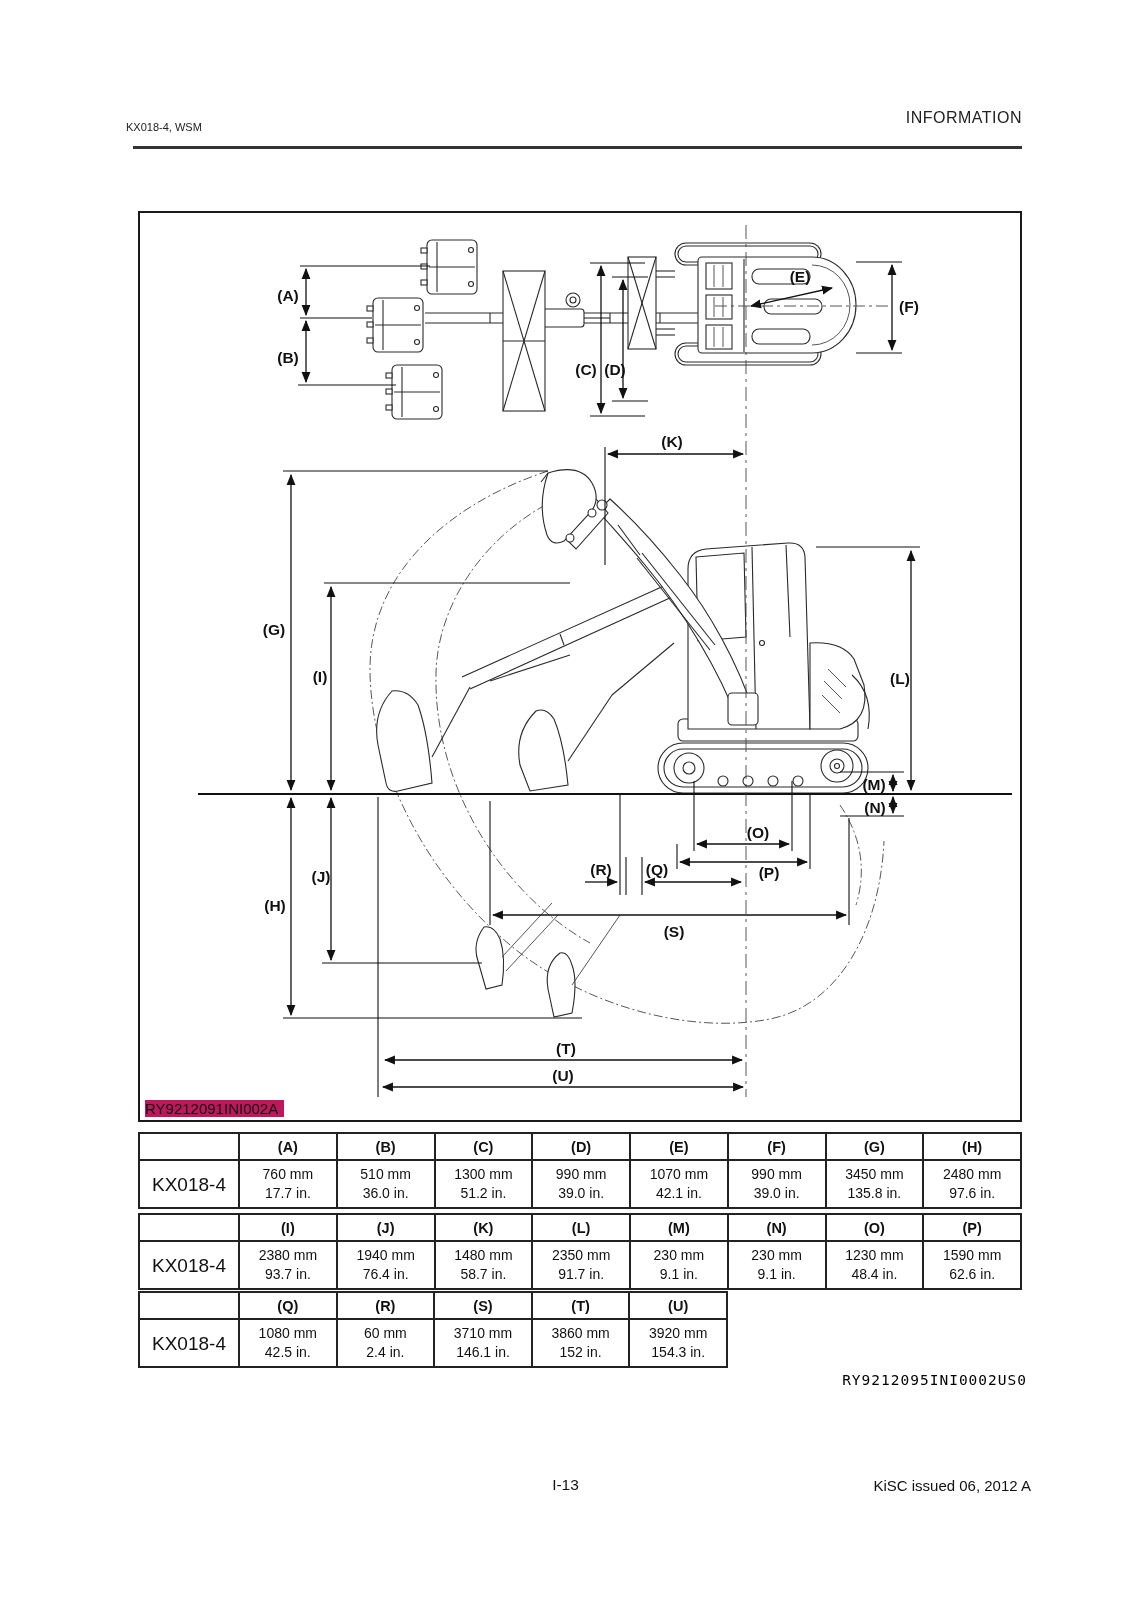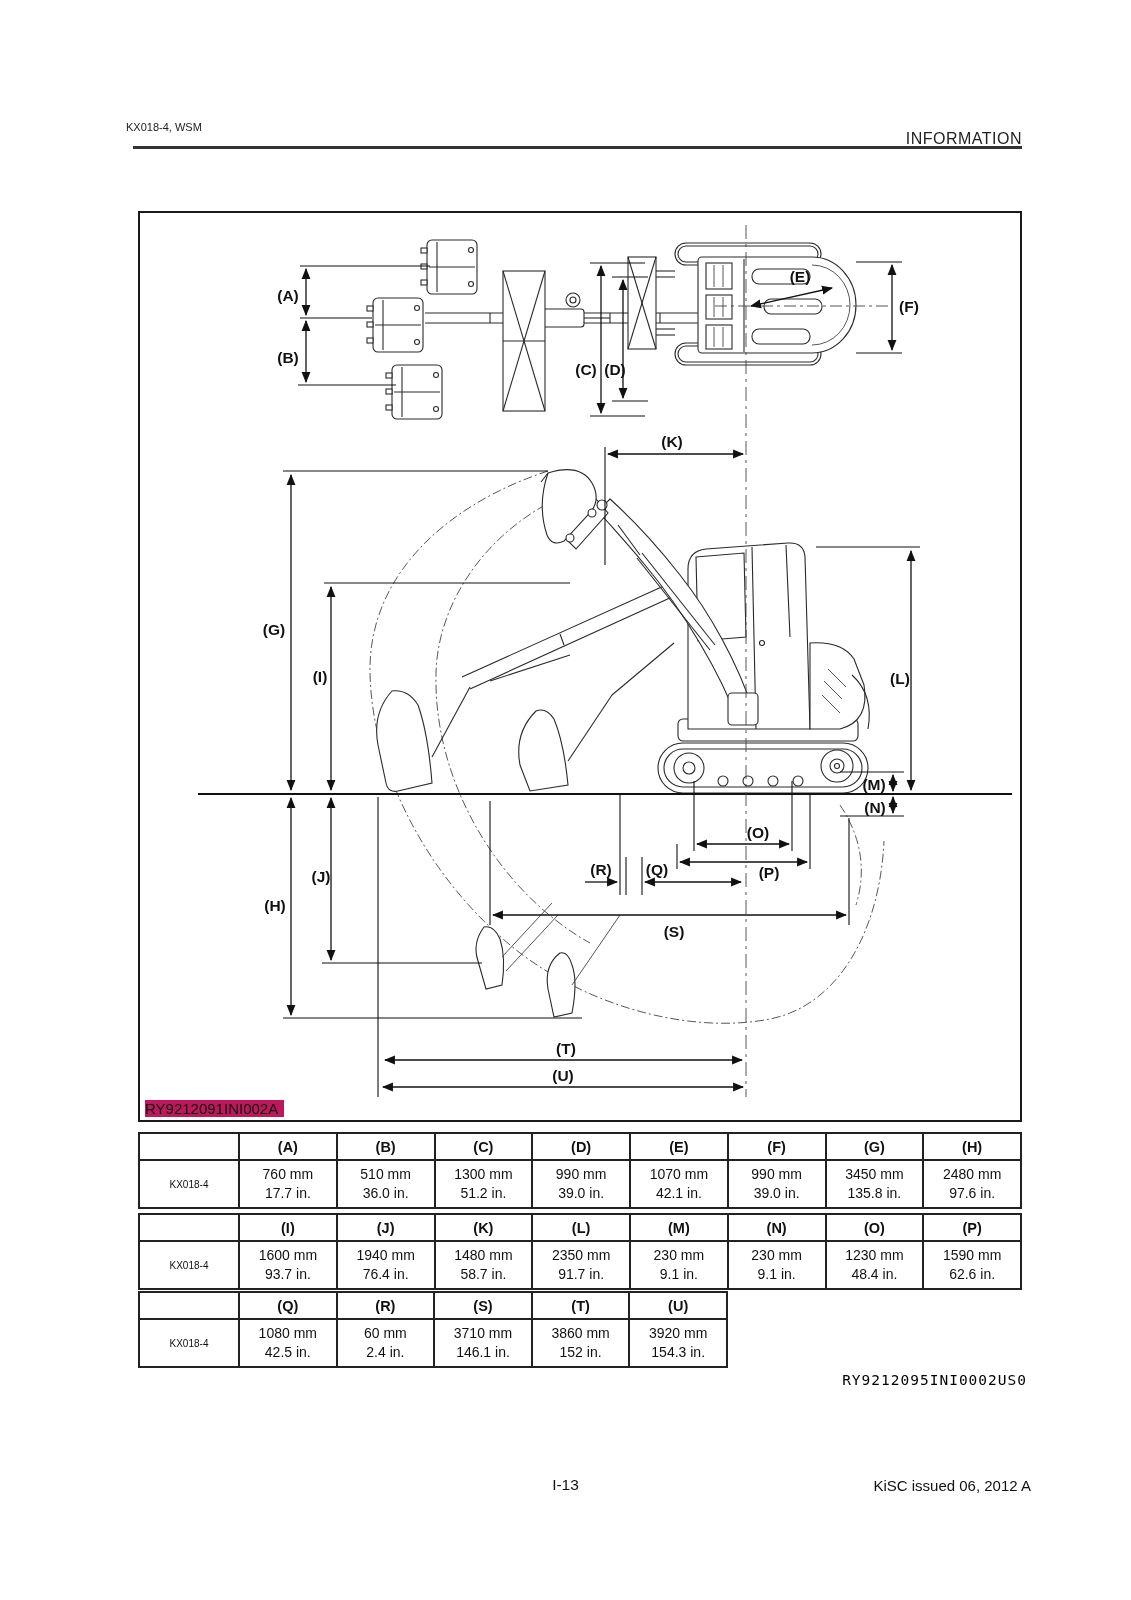--- a/index.html
+++ b/index.html
@@ -1,30 +1,30 @@
 <!DOCTYPE html>
 <html><head>
 <meta charset="utf-8">
 <style>
   html,body{margin:0;padding:0;background:#e8e8e8;}
   .page{position:relative;width:1131px;height:1600px;background:#ffffff;margin:0 auto;
         font-family:"Liberation Sans", sans-serif;color:#111;overflow:hidden;}
   .hdr-left{position:absolute;left:126px;top:121px;font-size:11px;color:#222;}
-  .hdr-right{position:absolute;right:109px;top:130px;font-size:16px;letter-spacing:.5px;color:#222;}
+  .hdr-right{position:absolute;right:109px;top:109px;font-size:16px;letter-spacing:.5px;color:#222;}
   .hdr-rule{position:absolute;left:133px;top:146px;width:889px;height:2.5px;background:#333;}
   .doc-title{position:absolute;left:134px;top:157px;font-size:31px;font-weight:bold;letter-spacing:.5px;}
   .doc-title .num{display:inline-block;width:55px;}
   .figure-box{position:absolute;left:138px;top:211px;width:884px;height:911px;border:2px solid #1a1a1a;box-sizing:border-box;}
   .fig-code{position:absolute;left:5px;bottom:3px;font-size:15px;color:#111;background:#be185d;padding-right:6px;}
   .dimtable{position:absolute;border-collapse:collapse;table-layout:fixed;background:#fff;}
   .dimtable td,.dimtable th{border:2px solid #222;text-align:center;vertical-align:middle;
       font-size:14px;font-weight:normal;padding:0;}
   .dimtable th{font-weight:bold;height:25px;font-size:14.5px;}
   .dimtable td{height:46px;line-height:19px;}
-  .dimtable .rowlabel{font-size:10px;border-radius:15px;}
+  .dimtable .rowlabel{font-size:19px;border-radius:15px;}
   .doc-code{position:absolute;right:104px;top:1372px;font-family:"DejaVu Sans Mono","Liberation Mono",monospace;
       font-size:14.5px;color:#000000;letter-spacing:1px;}
   .page-num{position:absolute;left:0;width:1131px;text-align:center;top:1476px;font-size:15.5px;}
   .kisc{position:absolute;right:100px;top:1477px;font-size:15px;}
   svg text{font-family:"Liberation Sans",sans-serif;font-weight:bold;font-size:15.5px;fill:#111;}
   .ln{stroke:#2a2a2a;stroke-width:1.1;fill:none;}
   .lnf{stroke:#2a2a2a;stroke-width:1.1;fill:#fff;}
   .thin{stroke:#444;stroke-width:.9;fill:none;}
   .ref{stroke:#111;stroke-width:1.1;fill:none;}
   .dim{stroke:#111;stroke-width:1.3;fill:none;}
@@ -361,21 +361,21 @@
           <th>(K)</th>
           <th>(L)</th>
           <th>(M)</th>
           <th>(N)</th>
           <th>(O)</th>
           <th>(P)</th>
         </tr>
     <tr class="drow">
           <td class="rowlabel">KX018-4</td>
           <td>
-            <div>1600 mm</div>
+            <div>2380 mm</div>
             <div>93.7 in.</div>
           </td>
           <td>
             <div>1940 mm</div>
             <div>76.4 in.</div>
           </td>
           <td>
             <div>1480 mm</div>
             <div>58.7 in.</div>
           </td>

